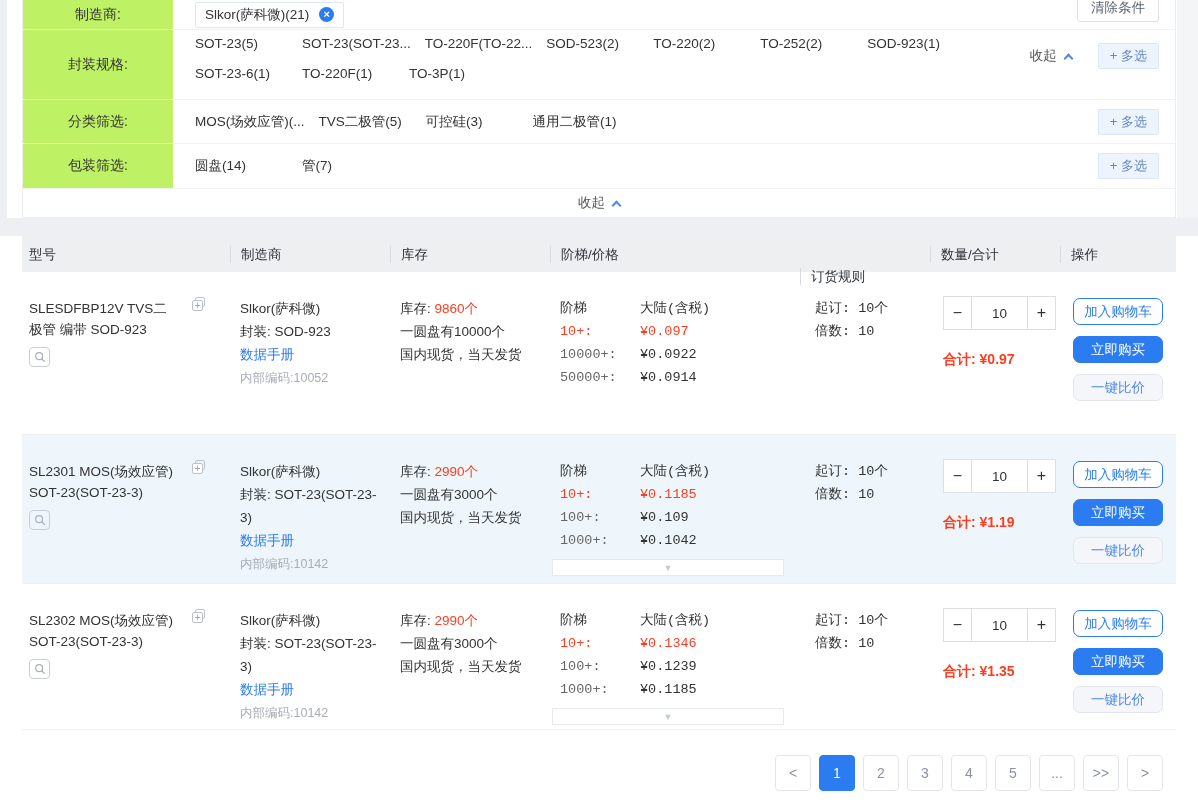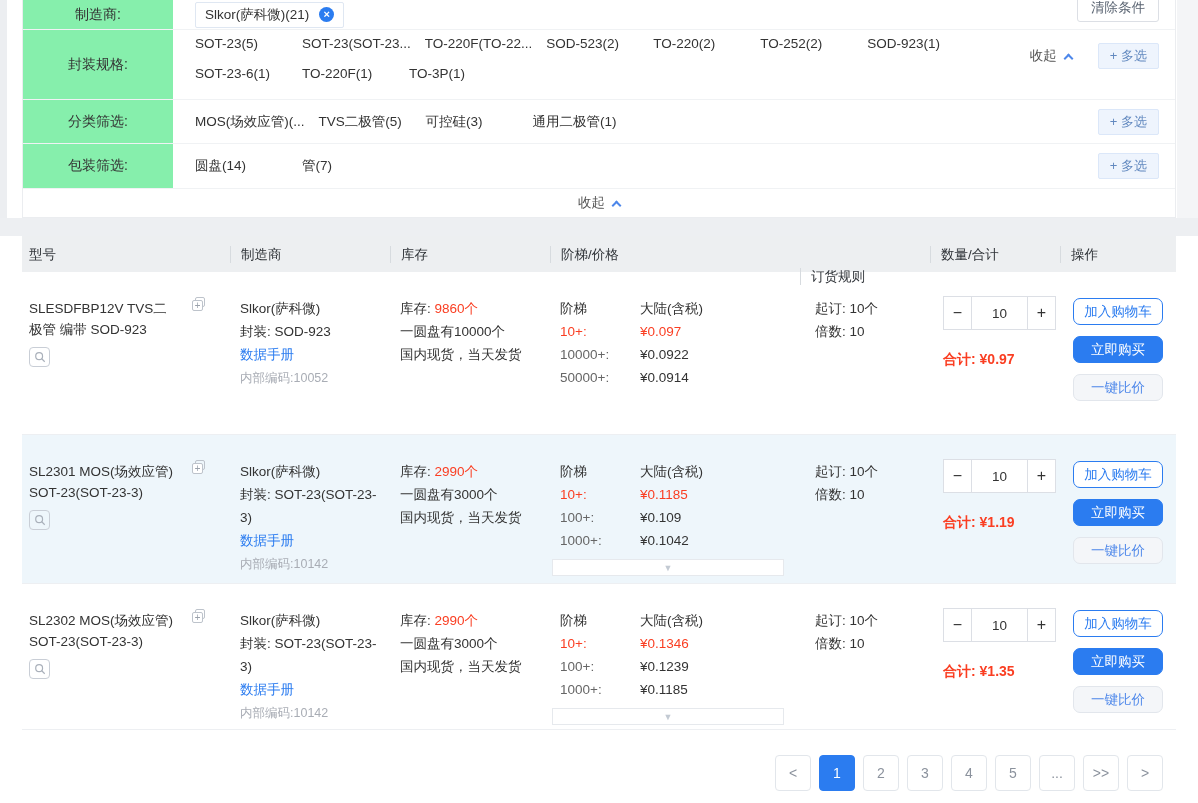--- a/index.html
+++ b/index.html
@@ -16,21 +16,21 @@
 
   
   .filter-panel { position:absolute; left:22px; top:0; width:1154px; height:218px; background:#fff;
     border:1px solid #ebedf0; border-top:none; }
   .f-row { position:relative; display:flex; border-bottom:1px solid #f0f2f4; }
   .r1 { height:30px; }
   .r2 { height:70px; }
   .r3 { height:44px; }
   .r4 { height:45px; }
   .f-collapse { height:28px; display:flex; align-items:center; justify-content:center; }
-  .f-label { width:150px; background:#86efac; display:flex; align-items:center; justify-content:center;
+  .f-label { width:150px; background:#bef264; display:flex; align-items:center; justify-content:center;
     font-size:14px; color:#333; flex-shrink:0; }
   .f-content { flex:1; padding-left:22px; position:relative; }
   .r1 .f-content { display:flex; align-items:center; }
   .tag { display:inline-flex; align-items:center; border:1px solid #dfe7f2; border-radius:2px;
     padding:2px 9px; height:26px; background:#fff; }
   .tag-x { width:15px; height:15px; border-radius:50%; background:#2b7cf0; color:#fff; font-size:11px;
     line-height:14px; text-align:center; margin-left:10px; cursor:pointer; font-weight:bold; }
   .clear-btn { position:absolute; right:16px; top:-6px; border:1px solid #dcdfe5; border-radius:3px;
     background:#fff; color:#5a6472; font-size:13.5px; padding:4px 13px; cursor:pointer; font-family:inherit; }
   .r2 .f-content { padding-top:6px; }
@@ -69,27 +69,27 @@
     display:flex; align-items:center; justify-content:center; cursor:pointer; background:transparent; }
 
   .cell2 { width:160px; padding:25px 8px 0 10px; line-height:23px; }
   .link { color:#2b7cf0; cursor:pointer; }
   .code { color:#a9adb5; font-size:12.5px; margin-top:1px; }
 
   .cell3 { width:160px; padding:25px 8px 0 10px; line-height:23px; }
   .red { color:#fa3e22; }
 
   .cell4 { width:250px; padding:25px 8px 0 10px; }
-  .trow { display:flex; line-height:23px; }
+  .trow { display:flex; line-height:23px;font-family:Liberation Mono, monospace; }
   .tq { width:80px; }
   .expand { margin-left:-8px; margin-top:7px; width:232px; height:17px; background:#fff;
     border:1px solid #e6e9ed; text-align:center; line-height:13px; cursor:pointer; }
   .expand span { color:#c3cad3; font-size:9px; }
 
-  .cell5 { width:130px; padding:25px 4px 0 15px; line-height:23px; }
+  .cell5 { width:130px; padding:25px 4px 0 15px; line-height:23px;font-family:Liberation Mono, monospace; }
 
   .cell6 { width:130px; padding:24px 0 0 13px; }
   .stepper { display:flex; width:113px; height:34px; }
   .step-btn { width:29px; border:1px solid #dcdfe5; background:#fff; font-size:16px; color:#333;
     display:flex; align-items:center; justify-content:center; cursor:pointer; font-family:inherit; }
   .step-input { width:55px; border:none; border-top:1px solid #dcdfe5; border-bottom:1px solid #dcdfe5;
     text-align:center; font-size:13.5px; color:#333; outline:none; font-family:inherit; background:#fff; }
   .total-line { margin-top:21px; font-weight:bold; font-size:14px; }
   .total-line span { color:#fa3e22; }
 

